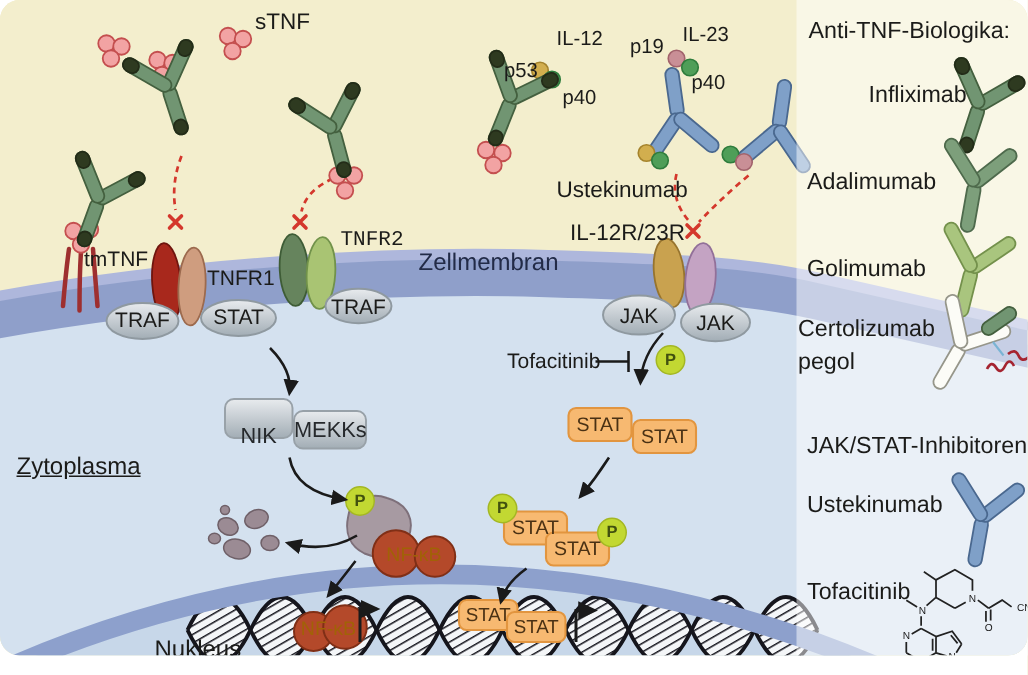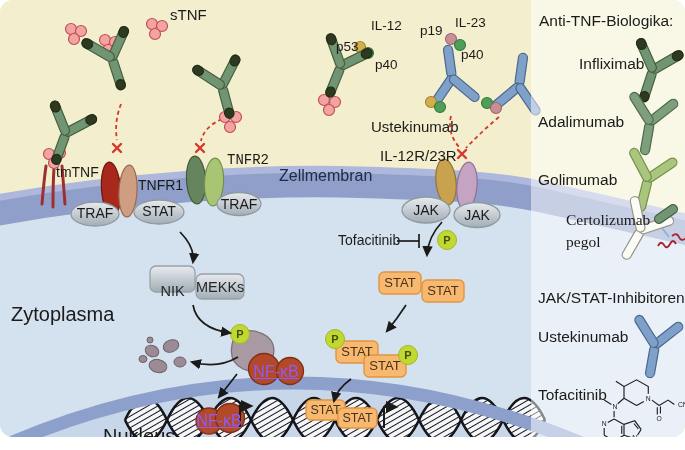--- a/index.html
+++ b/index.html
@@ -2,28 +2,28 @@
 <html><head>
 <meta charset="utf-8">
 <style>
   html,body{margin:0;padding:0;background:#fff;}
   .stage{position:relative;width:685px;height:437px;overflow:hidden;
          font-family:"Liberation Sans",sans-serif;background:#f3eecd;border-radius:13px;}
   svg.art{position:absolute;left:0;top:0;}
   .lbl{position:absolute;color:#1b1b19;font-size:15px;line-height:1.12;white-space:nowrap;}
   .s13{font-size:13.5px;}
   .s14{font-size:14px;}
-  .s16{font-size:20px;}
+  .s16{font-size:16px;text-decoration:underline;}
   .ctr{text-align:center;}
   .wrap{white-space:normal;line-height:1.4;}
   .memb{color:#222b47;font-size:16px;text-align:right;}
   .boxtxt{font-size:14.5px;color:#26292c;}
   .stattxt{font-size:13px;color:#4a3114;}
   .ptxt{font-size:11px;font-weight:bold;color:#41500f;}
-  .nfkbtxt{font-size:16px;color:#8b5cf6;text-decoration:underline;}
+  .nfkbtxt{font-size:13px;color:#a16207;}
   .side{font-size:15.5px;}
 </style>
 </head>
 <body>
 
 <div class="stage">
 
 <svg class="art" width="685" height="450" viewBox="0 0 685 450" xmlns="http://www.w3.org/2000/svg" xmlns:xlink="http://www.w3.org/1999/xlink">
   <defs>
     <linearGradient id="gGray" x1="0" y1="0" x2="0" y2="1">
@@ -324,18 +324,18 @@
 
 <div class="lbl s16" style="left:103px;top:425px;">Nukleus</div>
 <div class="lbl nfkbtxt ctr" style="left:191px;top:412px;width:56px;">NF-κB</div>
 <div class="lbl stattxt ctr" style="left:306px;top:403px;width:39px;font-size:12.5px;">STAT</div>
 <div class="lbl stattxt ctr" style="left:338px;top:411px;width:39px;font-size:12.5px;">STAT</div>
 
 <div class="lbl side" style="left:539px;top:12px;">Anti-TNF-Biologika:</div>
 <div class="lbl side" style="left:538px;top:55px;margin-left:41px;">Infliximab</div>
 <div class="lbl side" style="left:538px;top:113px;">Adalimumab</div>
 <div class="lbl side" style="left:538px;top:171px;">Golimumab</div>
-<div class="lbl side wrap" style="left:566px;top:209px;width:100px;font-family:Liberation Serif, serif;">Certolizumab pegol</div>
+<div class="lbl side wrap" style="left:532px;top:209px;width:100px;">Certolizumab pegol</div>
 <div class="lbl side" style="left:538px;top:289px;">JAK/STAT-Inhibitoren:</div>
 <div class="lbl side" style="left:538px;top:328px;">Ustekinumab</div>
 <div class="lbl side" style="left:538px;top:386px;">Tofacitinib</div>
 
 </div>
 
 </body></html>

